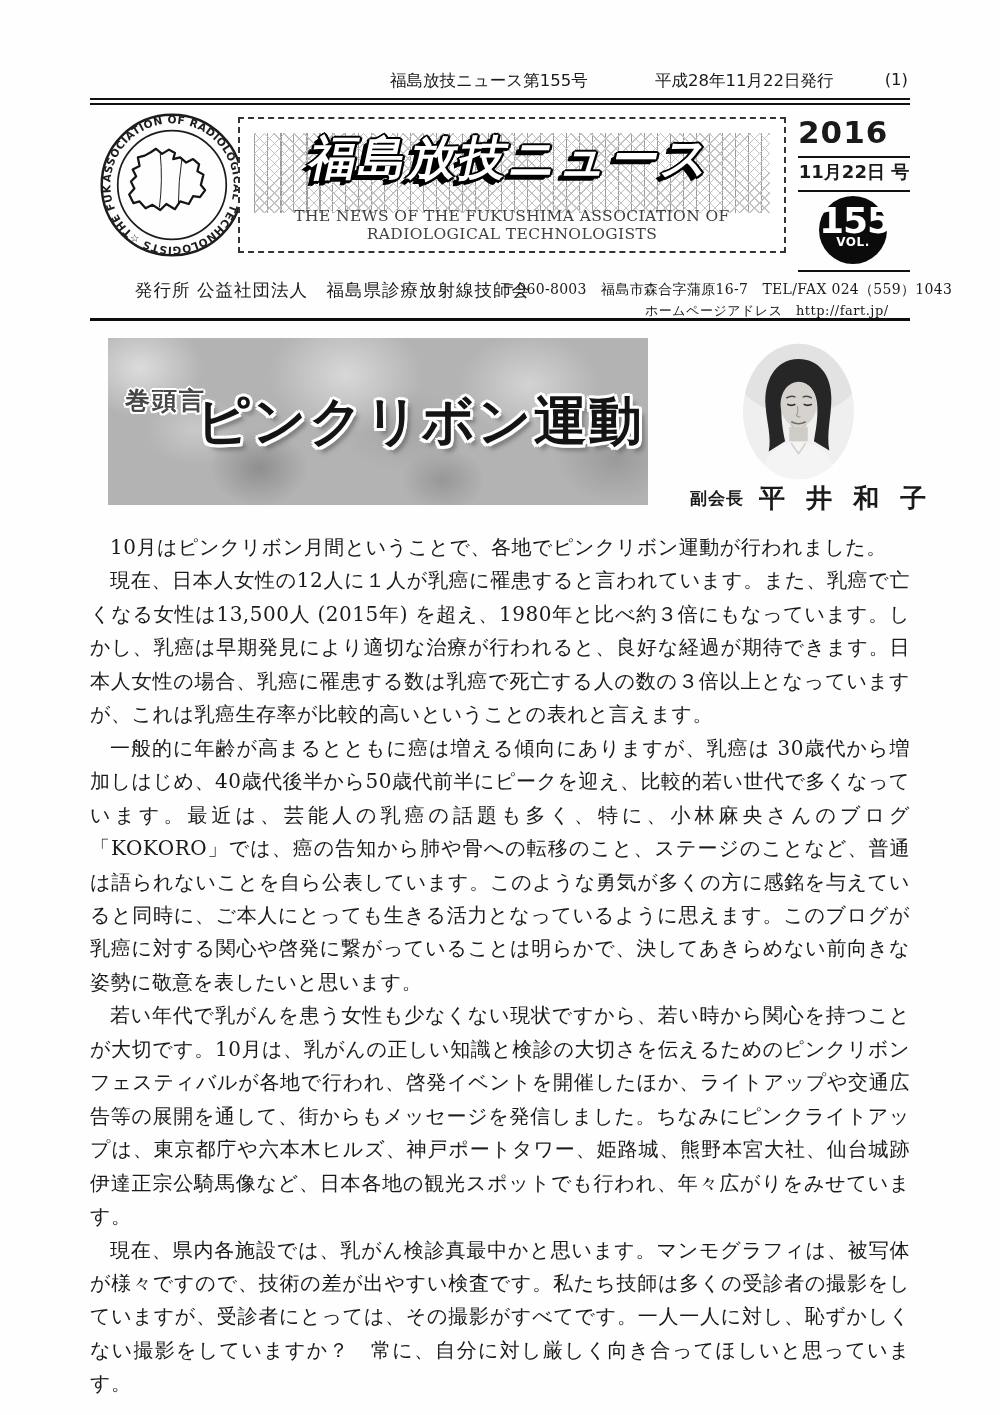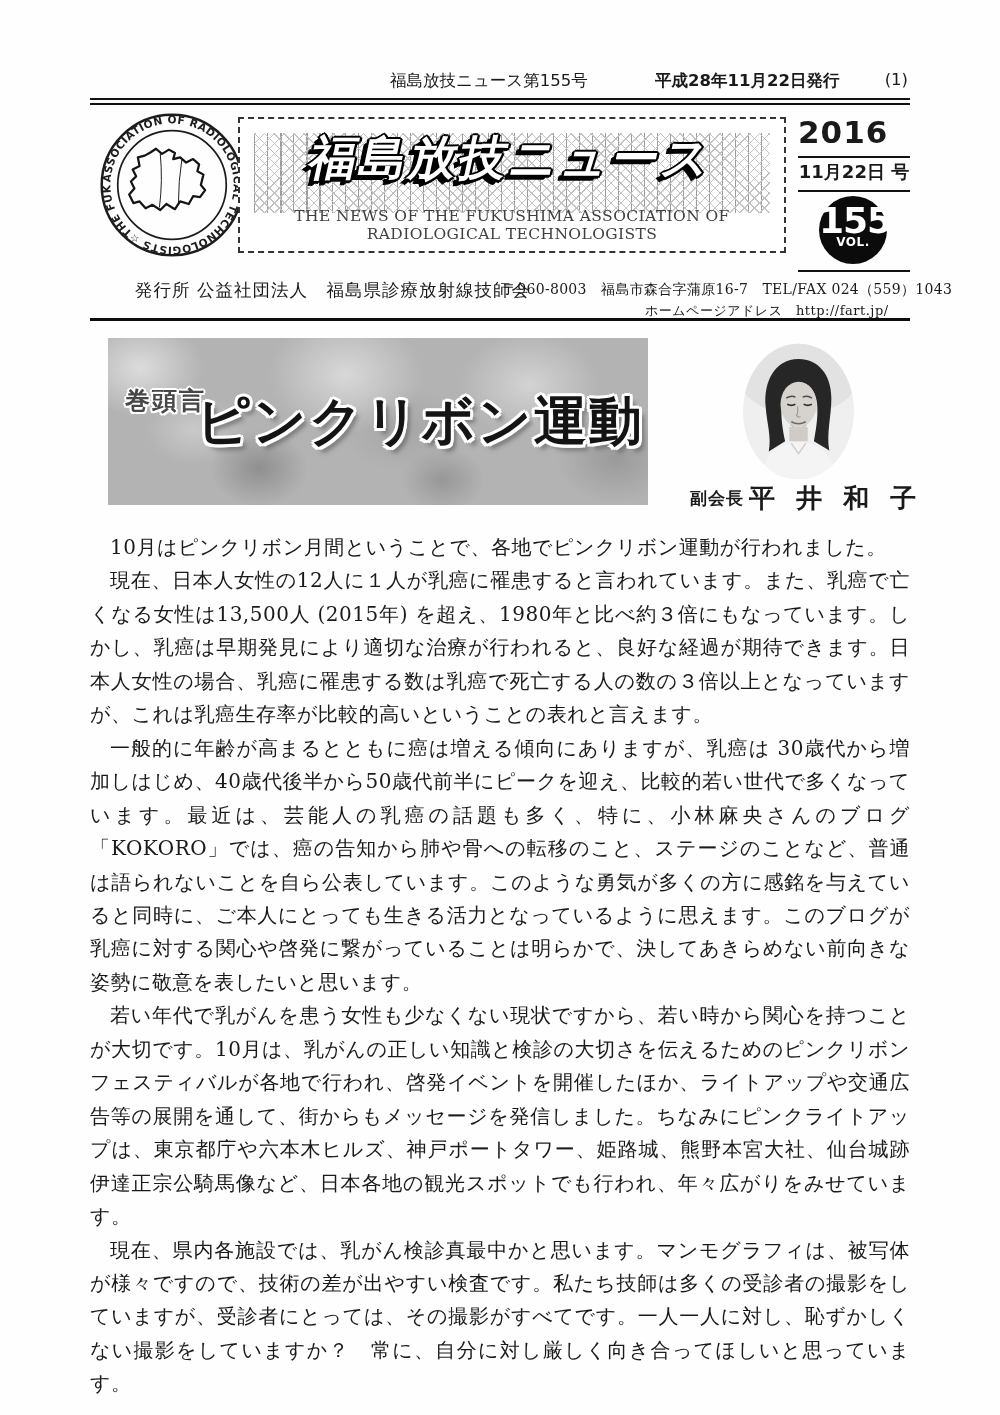--- a/index.html
+++ b/index.html
@@ -6,21 +6,21 @@
   .page{
     position:relative;width:1000px;height:1415px;margin:0 auto;
     background:#fefefe;overflow:hidden;
     font-family:"DejaVu Serif","Liberation Serif",serif;color:#1a1a1a;
   }
   .sans{font-family:"DejaVu Sans","Liberation Sans",sans-serif;}
 
   
   .runhead{position:absolute;top:70px;left:90px;width:820px;height:24px;font-size:16.5px;}
   .runhead .rh-center{position:absolute;left:300px;}
-  .runhead .rh-date{position:absolute;left:565px;font-weight:bold;}
+  .runhead .rh-date{position:absolute;left:565px;}
   .runhead .rh-page{position:absolute;right:2px;}
   .dbl-rule{position:absolute;top:98px;left:90px;width:820px;height:3px;
     border-top:2.5px solid #111;border-bottom:2.5px solid #111;}
 
   
   .logo-wrap{position:absolute;top:110px;left:98px;width:148px;height:150px;}
   .mast-box{
     position:absolute;top:117px;left:238px;width:548px;height:136px;
     border:2px dashed #333;background:#fff;box-sizing:border-box;
   }
@@ -90,21 +90,21 @@
     position:absolute;top:48px;left:0;width:100%;text-align:center;
     font-size:53px;font-weight:900;letter-spacing:2px;color:#141414;
     text-shadow:-2.5px -2.5px 0 #fff,2.5px -2.5px 0 #fff,-2.5px 2.5px 0 #fff,2.5px 2.5px 0 #fff,
       -3px 0 0 #fff,3px 0 0 #fff,0 3px 0 #fff,0 -3px 0 #fff,
       5px 6px 4px rgba(90,90,90,.65);
     padding-left:42px;
   }
   .portrait{position:absolute;top:342px;left:742px;width:113px;height:140px;}
   .author{position:absolute;top:481px;left:690px;width:222px;white-space:nowrap;}
   .author .a-title{font-size:17px;font-weight:bold;vertical-align:3px;letter-spacing:1px;}
-  .author .a-name{font-size:26px;font-weight:600;letter-spacing:6px;}
+  .author .a-name{font-size:26px;font-weight:600;letter-spacing:6px;margin-left:10px;}
 
   
   .body-text{position:absolute;top:531px;left:90px;width:820px;}
   .body-text p{
     margin:0;font-size:20px;line-height:33.45px;text-align:justify;
     text-indent:1em;letter-spacing:.5px;
   }
 </style>
 </head>
 <body>

